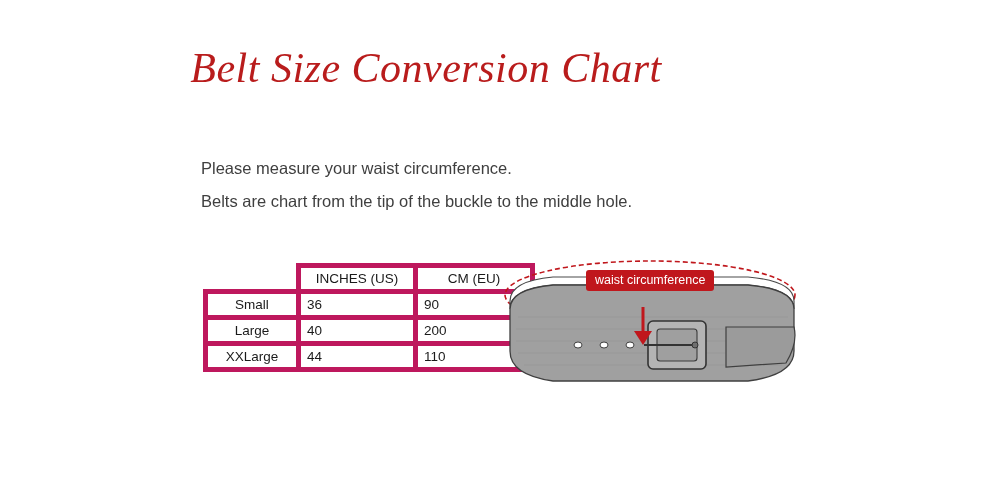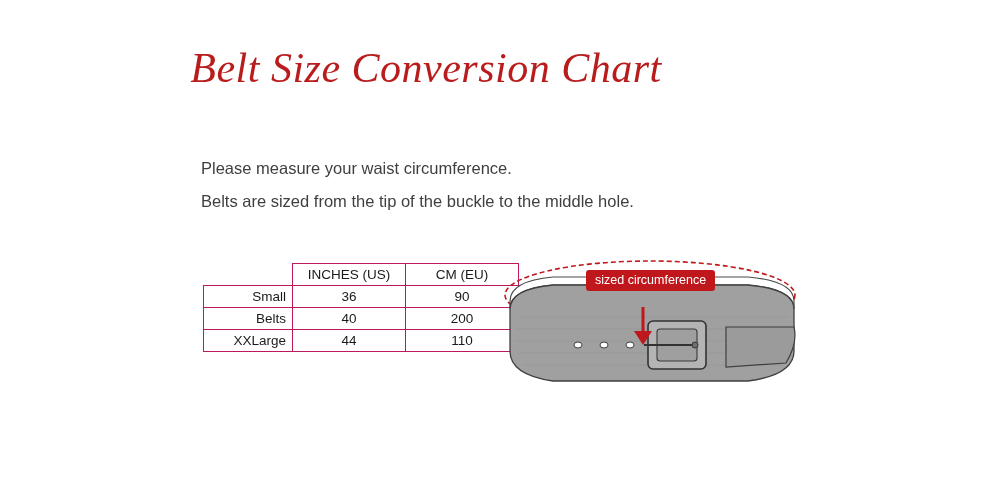--- a/index.html
+++ b/index.html
@@ -51,39 +51,38 @@
     position: absolute;
     top: 263px;
     left: 203px;
     border-collapse: collapse;
     font-family: "Liberation Sans", sans-serif;
     font-size: 13.5px;
     color: #1a1a1a;
     background: #ffffff;
   }
   .size-table td, .size-table th {
-    border: 1px solid #be185d;
+    border: 5px solid #be185d;
     height: 21px;
     padding: 0 6px;
     font-weight: normal;
   }
   .size-table .corner {
     border: none;
     width: 76px;
   }
   .size-table .colhead {
     text-align: center;
     width: 100px;
   }
   .size-table .rowhead {
-    text-align: right;
+    text-align: center;
     width: 76px;
   }
   .size-table .val {
-    text-align: center;
   }
 
   
   .illustration {
     position: absolute;
     top: 255px;
     left: 498px;
     width: 330px;
     height: 160px;
   }
@@ -103,53 +102,53 @@
 </style>
 </head>
 <body>
 
 <div class="page">
 
   <div class="title">Belt Size Conversion Chart</div>
 
   <div class="instructions">
     <div>Please measure your waist circumference.</div>
-    <div>Belts are sized from the tip of the buckle to the middle hole.</div>
+    <div>Belts are chart from the tip of the buckle to the middle hole.</div>
   </div>
 
   <table class="size-table">
     <thead>
       <tr>
         <th class="corner"></th>
         <th class="colhead">INCHES (US)</th>
         <th class="colhead">CM (EU)</th>
       </tr>
     </thead>
     <tbody>
       <tr>
         <td class="rowhead">Small</td>
         <td class="val">36</td>
         <td class="val">90</td>
       </tr>
       <tr>
-        <td class="rowhead">Belts</td>
+        <td class="rowhead">Large</td>
         <td class="val">40</td>
         <td class="val">200</td>
       </tr>
       <tr>
         <td class="rowhead">XXLarge</td>
         <td class="val">44</td>
         <td class="val">110</td>
       </tr>
     </tbody>
   </table>
 
   <div class="illustration">
 
-    <div class="waist-label">sized circumference</div>
+    <div class="waist-label">waist circumference</div>
 
     <svg width="330" height="160" viewBox="0 0 330 160" xmlns="http://www.w3.org/2000/svg">
 
       <ellipse cx="152" cy="40" rx="145" ry="34" fill="none" stroke="#c0171c" stroke-width="1.6" stroke-dasharray="5,3"></ellipse>
 
       <path d="M 12 46 Q 12 26 55 22 L 250 22 Q 296 26 296 46 L 296 54 Q 296 34 250 30 L 55 30 Q 12 34 12 54 Z" fill="#ffffff" stroke="#4a4a4a" stroke-width="1.2"></path>
 
       <path d="M 12 54 Q 12 34 55 30 L 250 30 Q 296 34 296 54 L 296 96 Q 296 120 250 126 L 55 126 Q 12 120 12 96 Z" fill="#a0a0a0" stroke="#3f3f3f" stroke-width="1.3"></path>
 
       <g stroke="#8d8d8d" stroke-width="0.6" opacity="0.7">

